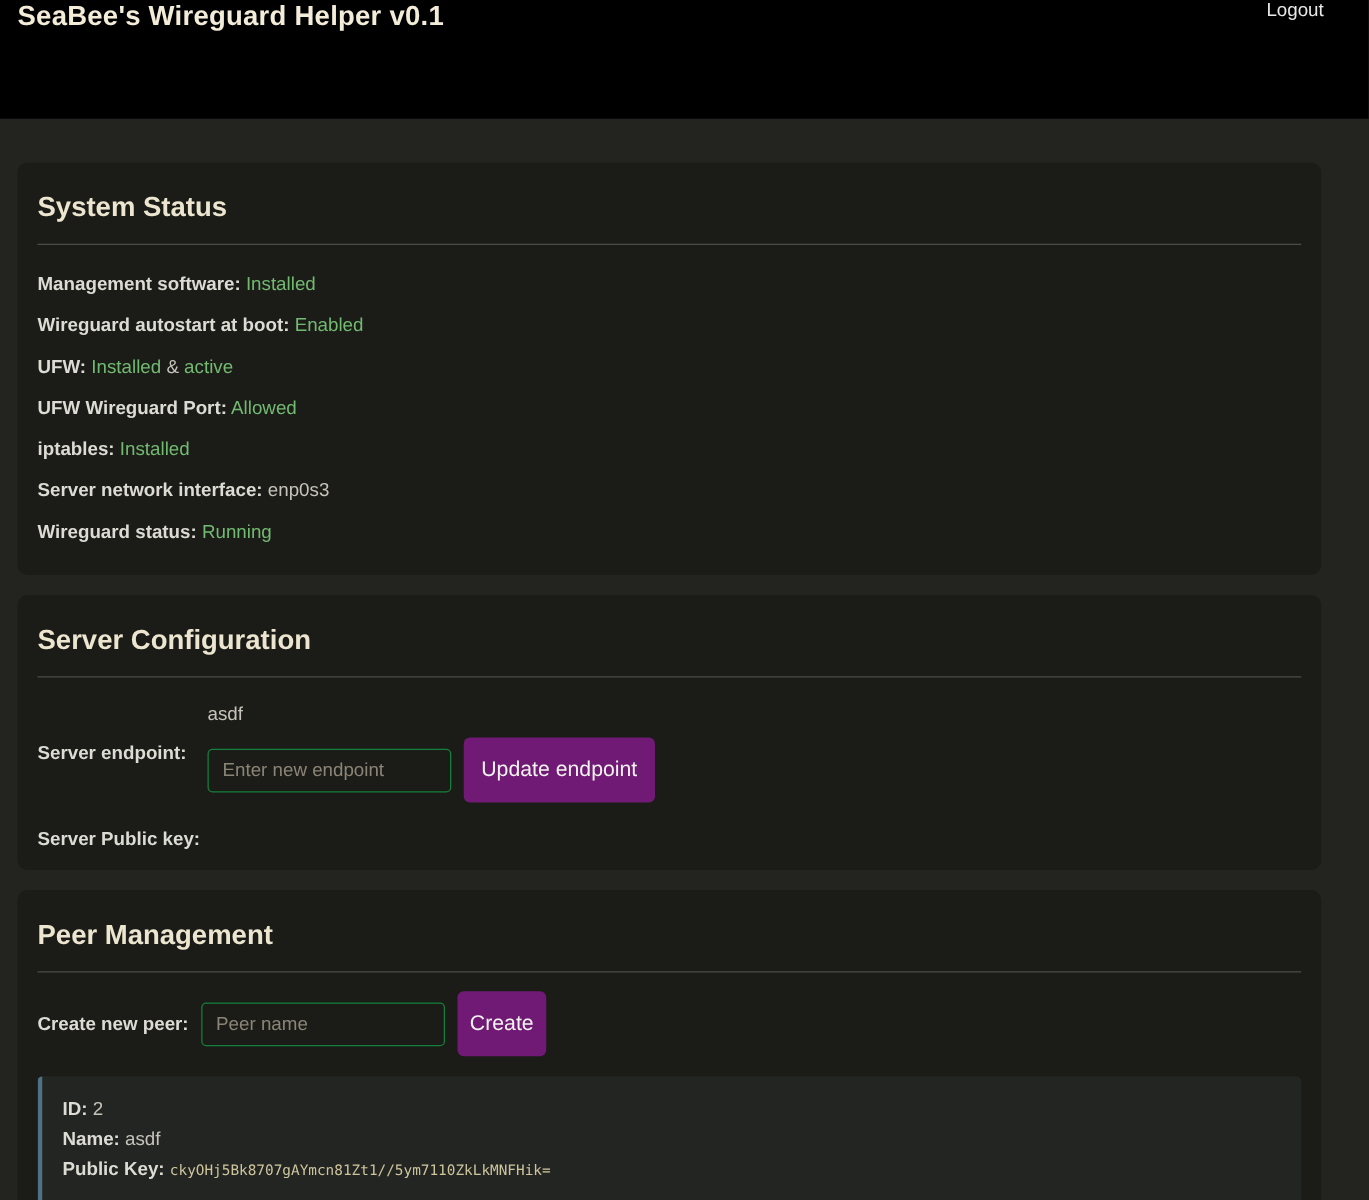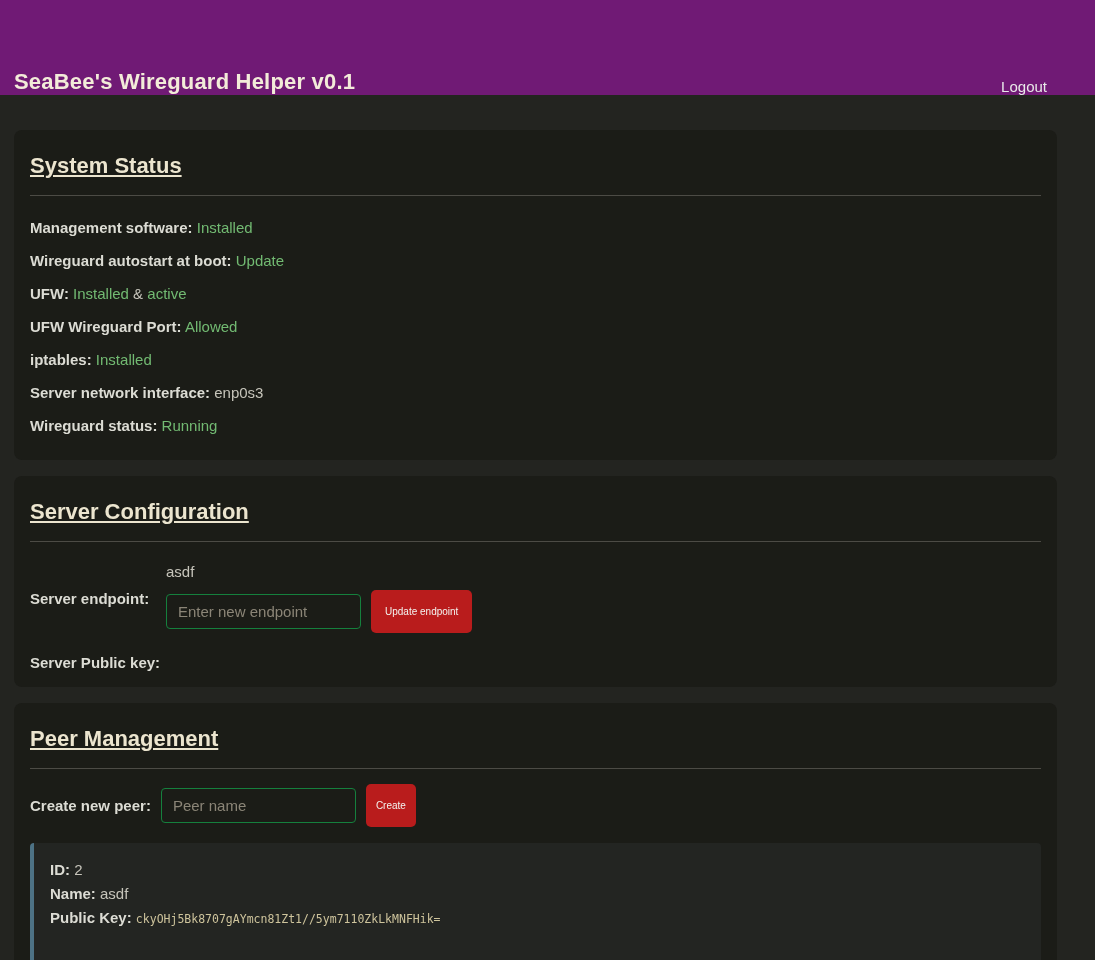--- a/index.html
+++ b/index.html
@@ -6,25 +6,25 @@
   html, body {
     margin: 0; padding: 0;
     width: 1095px; height: 960px;
     overflow: hidden;
     background: #232420;
     font-family: "Liberation Sans", sans-serif;
   }
   
   .app-header {
     height: 95px;
-    background: #701a75;
+    background: #000000;
     display: flex;
-    align-items: flex-end;
+    align-items: flex-start;
     justify-content: space-between;
-    padding: 0 48px 0 14px;
+    padding: 0 36px 0 14px;
   }
   .app-title {
     margin: 0;
     font-size: 22px;
     font-weight: bold;
     color: #f3ecd9;
     letter-spacing: 0.2px;
   }
   .logout-link {
     color: #e9e9e9;
@@ -39,21 +39,20 @@
     border-radius: 8px;
     padding: 16px;
     margin-bottom: 16px;
   }
   .card h2 {
     margin: 6px 0 0;
     font-size: 22px;
     line-height: 28px;
     font-weight: bold;
     color: #ece5cf;
-    text-decoration: underline;
   }
   .card hr {
     border: none;
     border-top: 1px solid #4c4b45;
     margin: 15px 0 0;
   }
   
   .status-line {
     margin: 15px 0 0;
     font-size: 15px;
@@ -92,25 +91,25 @@
     border: 1px solid #15803d;
     border-radius: 4px;
     padding: 0 11px;
     font-size: 15px;
     font-family: "Liberation Sans", sans-serif;
     color: #d6d4ca;
     outline: none;
   }
   input[type="text"]::placeholder { color: #8b8577; opacity: 1; }
   .btn {
-    background: #b91c1c;
+    background: #701a75;
     color: #f3f3ef;
     border: none;
     border-radius: 5px;
-    font-size: 10px;
+    font-size: 17px;
     font-family: "Liberation Sans", sans-serif;
     cursor: pointer;
   }
   .btn-tall { padding: 16px 14px; margin-left: 10px; }
   .btn-small { padding: 5px 12px; margin-top: 2px; }
   .btn-create { padding: 16px 10px; }
   code.mono {
     font-family: "DejaVu Sans Mono", monospace;
     font-size: 11.5px;
   }
@@ -157,21 +156,21 @@
   <section class="card">
     <h2>System Status</h2>
     <hr>
 
     <p class="status-line">
       <strong>Management software:</strong>
       <span class="ok">Installed</span>
     </p>
     <p class="status-line">
       <strong>Wireguard autostart at boot:</strong>
-      <span class="ok">Update</span>
+      <span class="ok">Enabled</span>
     </p>
     <p class="status-line">
       <strong>UFW:</strong>
       <span class="ok">Installed</span>
       <span class="plain">&amp;</span>
       <span class="ok">active</span>
     </p>
     <p class="status-line">
       <strong>UFW Wireguard Port:</strong>
       <span class="ok">Allowed</span>

